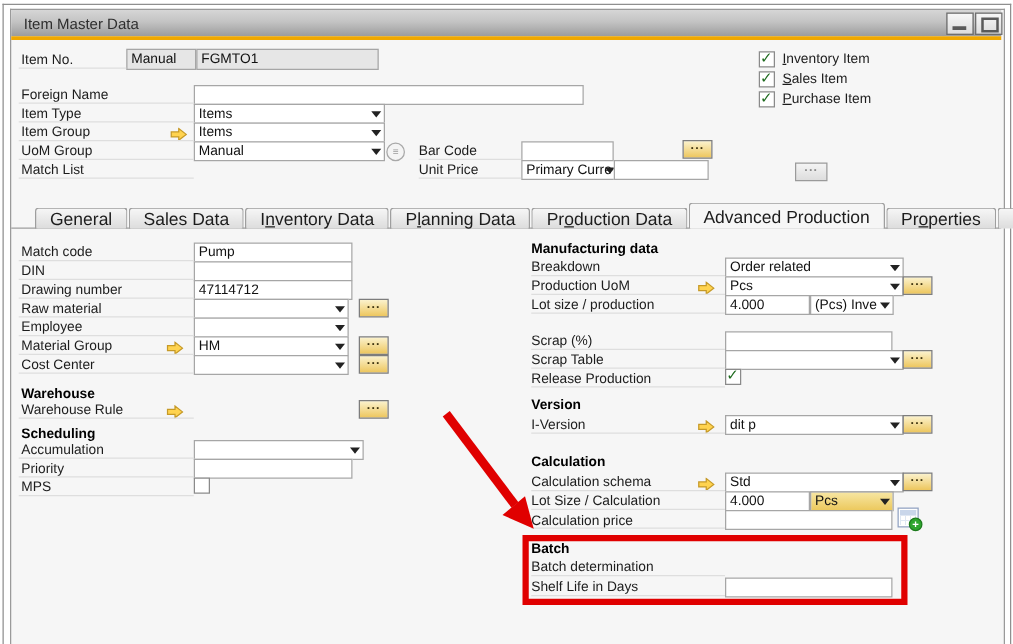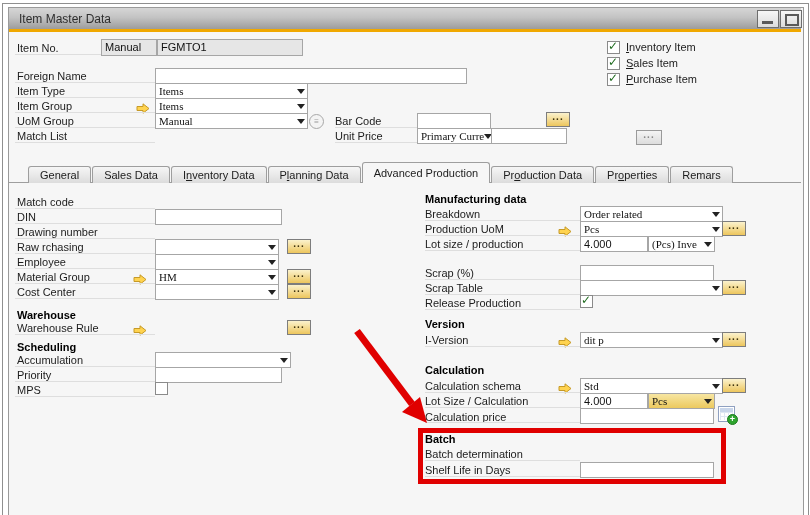--- a/index.html
+++ b/index.html
@@ -21,21 +21,21 @@
           background:linear-gradient(#f7f7f7,#dcdcdc);border:1px solid #6e6e6e;}
   .minbar{position:absolute;left:4px;bottom:3px;width:11px;height:3px;background:#5a5a5a;}
   .maxbox{position:absolute;left:4px;top:3px;width:10px;height:8px;border:2px solid #5a5a5a;}
 
   
   .lbl{position:absolute;font-size:11px;color:#1c1c1c;height:14px;line-height:14px;white-space:nowrap;}
   .hdr{position:absolute;font-size:11px;font-weight:bold;color:#000;height:14px;line-height:14px;white-space:nowrap;}
   .fld{position:absolute;height:14px;border:1px solid #a6a6a6;background:#fff;
        font-size:11px;line-height:14px;color:#111;padding:0 3px;white-space:nowrap;overflow:hidden;box-sizing:content-box;}
   .ro{background:#e6e6e6;}
-  .dd{padding-right:12px;font-family:Liberation Serif, serif;}
+  .dd{padding-right:12px;}
   .caret{position:absolute;right:2px;top:5px;width:0;height:0;
          border-left:4px solid transparent;border-right:4px solid transparent;border-top:5px solid #222;}
   .ylw{background:linear-gradient(#f7e6a2,#ecc95e);}
   .browse{position:absolute;width:22px;height:13px;border:1px solid #7d7d7d;
           background:linear-gradient(#fbf2cd,#edc65d);color:#3f3410;font-size:10px;font-weight:bold;
           text-align:center;line-height:8px;letter-spacing:1px;cursor:pointer;}
   .browse.grey{width:24px;background:linear-gradient(#f4f4f4,#dddddd);color:#8a8a8a;border-color:#9a9a9a;}
   .cb{position:absolute;width:11px;height:11px;border:1px solid #8a8a8a;background:#fff;}
   .chk{position:absolute;left:0px;top:-3px;font-size:12px;font-weight:bold;color:#1e6b1e;}
   .sep{position:absolute;height:1px;background:#dedede;}
@@ -47,21 +47,21 @@
   .calcicon .grid{position:absolute;inset:1px;
       background:linear-gradient(#c9d6ea,#c9d6ea) 0 0/100% 4px no-repeat,
                  linear-gradient(#dfe7f2 1px,transparent 1px) 0 4px/100% 4px,
                  linear-gradient(90deg,#dfe7f2 1px,transparent 1px) 4px 0/4px 100%;}
   .plus{position:absolute;right:-4px;bottom:-4px;width:9px;height:9px;border-radius:50%;
         background:#2ea52e;border:1px solid #1c7a1c;color:#fff;font-size:9px;line-height:8px;
         text-align:center;font-weight:bold;}
 
   
   .tabbar{position:absolute;left:28px;top:163px;height:20px;display:flex;align-items:flex-end;z-index:2;}
-  .tab{height:16px;padding:0 11px;font-size:11px;line-height:16px;color:#1c1c1c;
+  .tab{height:16px;padding:0 11px;font-size:14px;line-height:16px;color:#1c1c1c;
        background:linear-gradient(#f6f6f6,#dcdcdc);border:1px solid #9e9e9e;border-bottom:none;
        border-top-left-radius:3px;border-top-right-radius:3px;margin-right:1px;cursor:pointer;white-space:nowrap;}
   .tab.active{height:20px;line-height:20px;background:#F6F6F6;position:relative;z-index:3;}
   .tabline{position:absolute;left:9px;top:182px;width:792px;height:1px;background:#9e9e9e;z-index:1;}
 
   
   .redbox{position:absolute;left:418px;top:428px;width:298px;height:46px;
           border:5px solid #E00000;z-index:40;pointer-events:none;}
   .arrowsvg{position:absolute;left:0;top:0;width:810px;height:515px;z-index:41;pointer-events:none;}
 </style>
@@ -133,35 +133,37 @@
   <div class="cb" style="left:607px;top:73px">
       <span class="chk" style="visibility: visible;">✓</span>
     </div>
   <div class="lbl" style="left:626px;top:72px"><span class="mn">P</span>urchase Item</div>
 
   <div class="tabbar">
       <div class="tab">General</div>
       <div class="tab">Sales Data</div>
       <div class="tab">I<span class="mn">n</span>ventory Data</div>
       <div class="tab">P<span class="mn">l</span>anning Data</div>
+      <div class="tab">Pr<span class="mn">o</span>duction Data</div>
       <div class="tab active">Advanced Production</div>
-      <div class="tab">Pr<span class="mn">o</span>duction Data</div>
       <div class="tab">Pr<span class="mn">o</span>perties</div>
       <div class="tab">Remars</div>
     </div>
   <div class="tabline"></div>
 
   <div class="lbl" style="left:17px;top:195px">Match code</div>
+  <div class="fld" style="left:155px;top:194px;width:119px">Pump</div>
 
   <div class="lbl" style="left:17px;top:210px">DIN</div>
   <div class="fld" style="left:155px;top:209px;width:119px"></div>
 
   <div class="lbl" style="left:17px;top:225px">Drawing number</div>
-
-  <div class="lbl" style="left:17px;top:240px">Raw rchasing</div>
+  <div class="fld" style="left:155px;top:224px;width:119px">47114712</div>
+
+  <div class="lbl" style="left:17px;top:240px">Raw material</div>
   <div class="fld dd" style="left:155px;top:239px;width:107px">
     <span></span>
     <span class="caret"></span></div>
   <div class="browse" style="left:287px;top:239px">...</div>
 
   <div class="lbl" style="left:17px;top:255px">Employee</div>
   <div class="fld dd" style="left:155px;top:254px;width:107px">
     <span></span>
     <span class="caret"></span></div>
 

